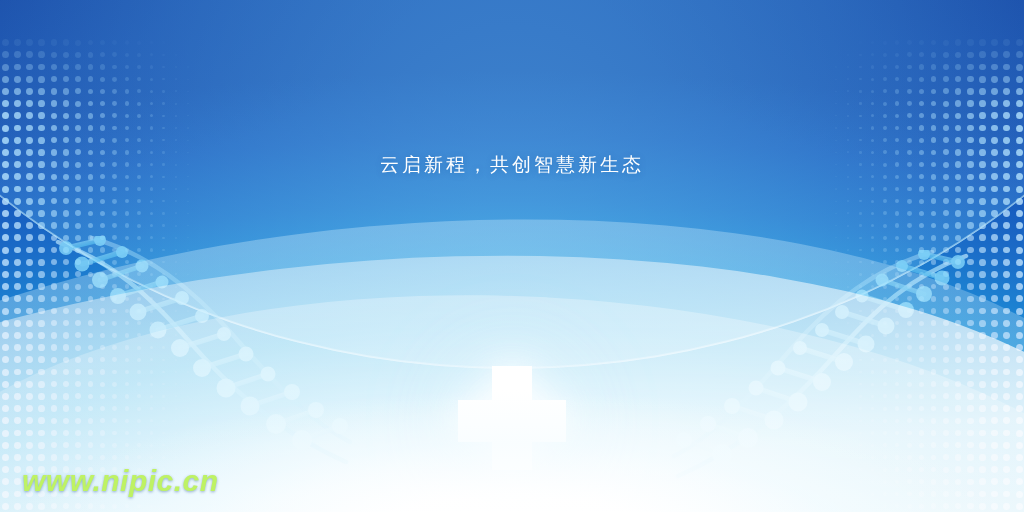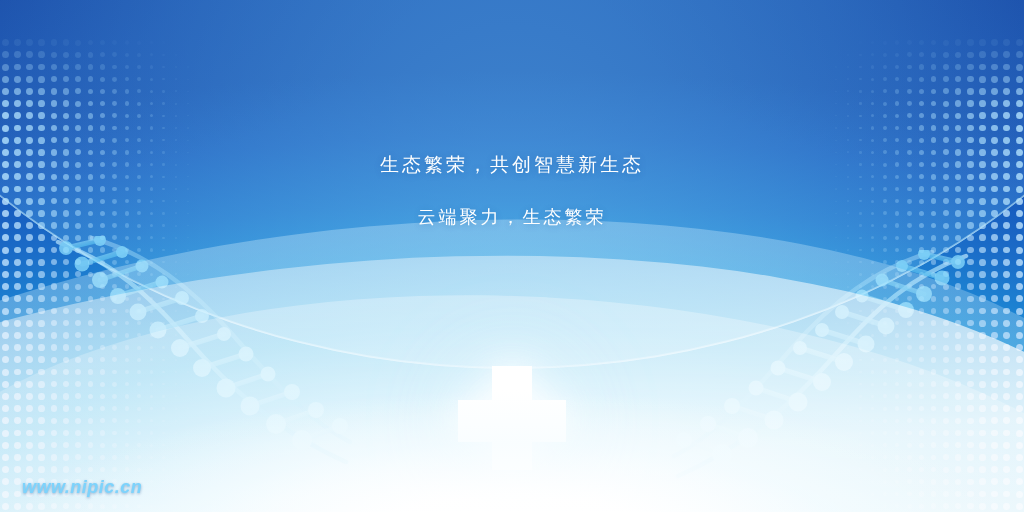--- a/index.html
+++ b/index.html
@@ -196,22 +196,22 @@
     z-index: 9;
   }
   .wm-logo {
     color: #ffffff;
     font-size: 27px;
     font-weight: bold;
     letter-spacing: 1px;
     text-shadow: 0 1px 3px rgba(0,60,130,.40);
   }
   .wm-url {
-    color: #7dd3fc;
-    font-size: 18px;
+    color: #bef264;
+    font-size: 30px;
     font-style: italic;
     font-weight: bold;
     letter-spacing: .5px;
     text-shadow: 0 1px 3px rgba(0,60,130,.40);
   }
 
   
   .id-badge {
     position: absolute;
     right: 0;
@@ -1592,22 +1592,21 @@
   <div class="sweep sweep-3"></div>
 
   <div class="cross-wrap">
     <div class="cross-v"></div>
     <div class="cross-h"></div>
   </div>
 
   <div class="bottom-glow"></div>
 
   <div class="content">
-    <div class="subtitle">生态繁荣，共创智慧新生态</div>
-    <div class="tagline">云端聚力，生态繁荣</div>
+    <div class="subtitle">云启新程，共创智慧新生态</div>
   </div>
 
   <div class="watermark">
     <span class="wm-url">www.nipic.cn</span>
   </div>
 
 
 </div>
 
 </body></html>

